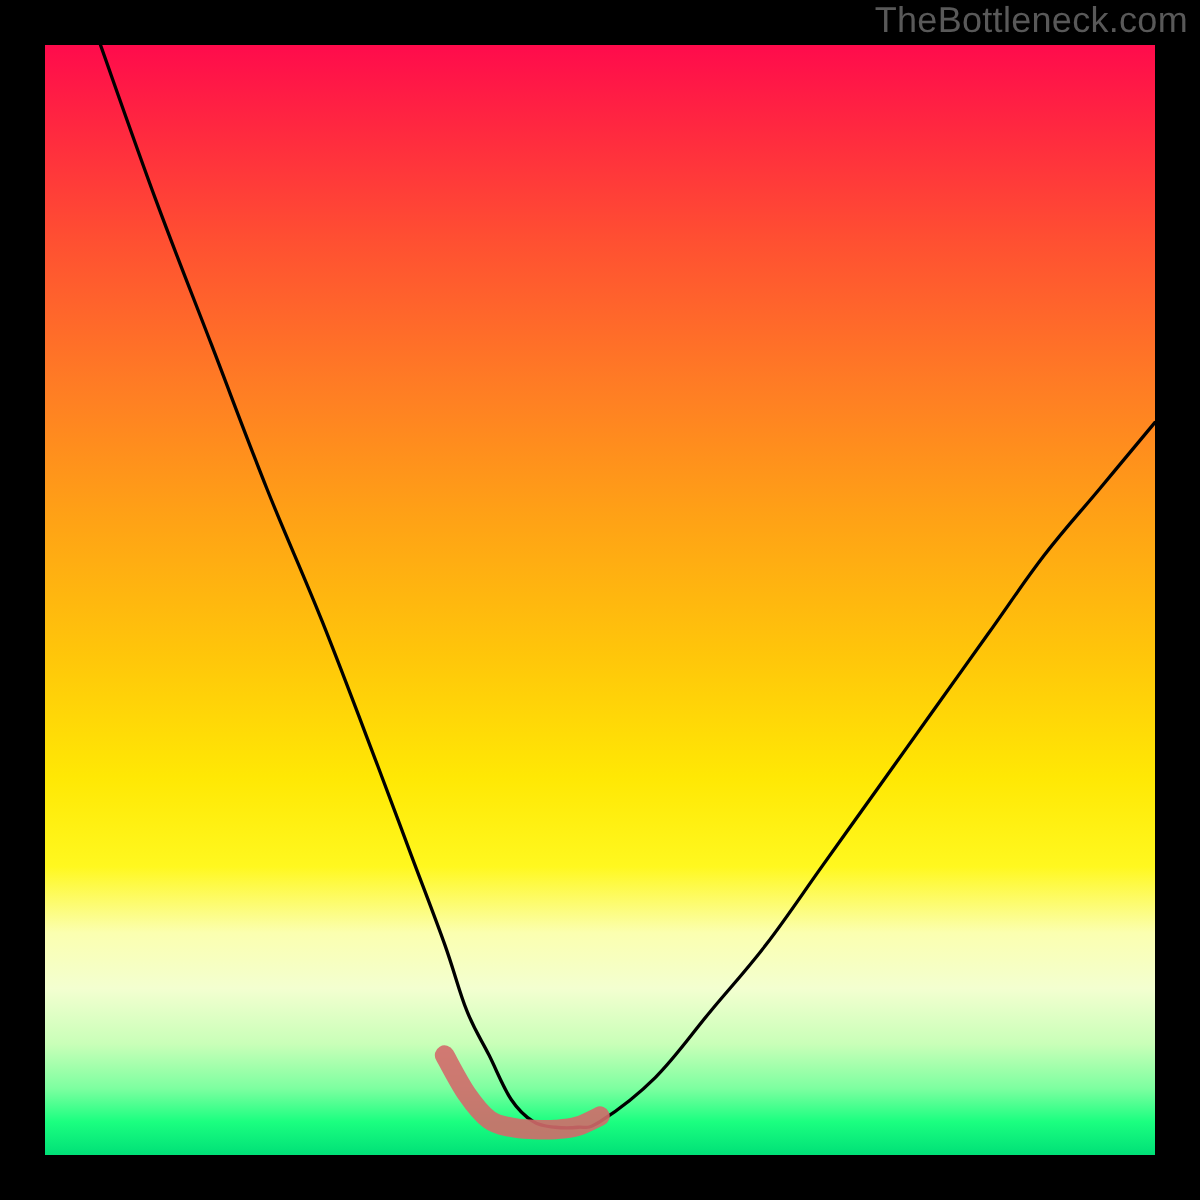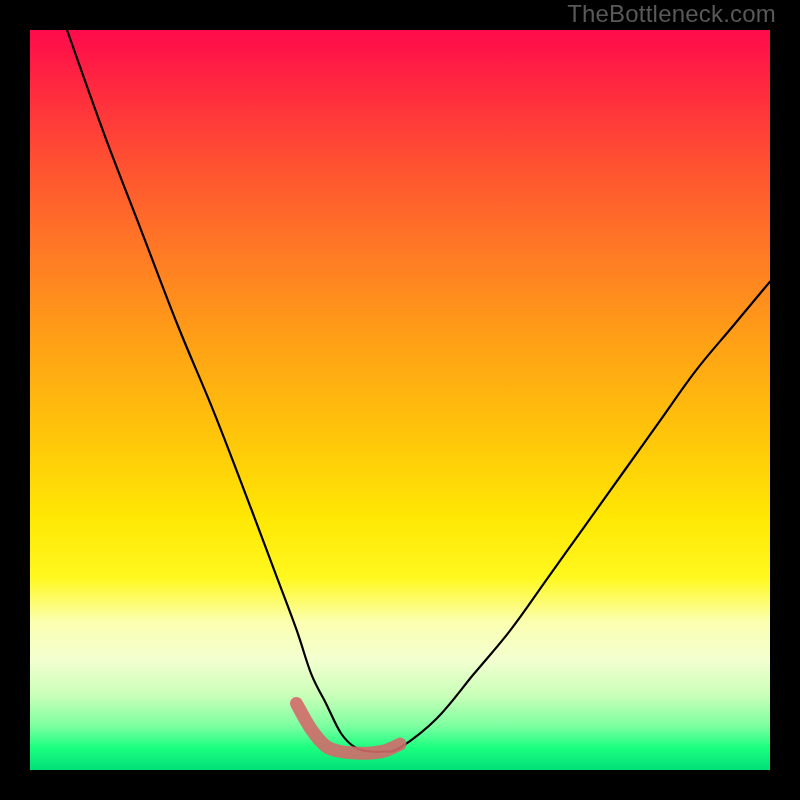--- a/index.html
+++ b/index.html
@@ -35,21 +35,21 @@
       #fbffb0 80%,
       #f3ffd0 85%,
       #c9ffb8 90%,
       #7dffa0 94%,
       #1bff80 97%,
       #00e077 100%);
   }
   .watermark {
     position: absolute;
     top: 0;
-    right: 24px;
+    right: 8px;
     color: #595959;
     font-size: 24px;
     font-weight: 500;
     letter-spacing: 0.2px;
     z-index: 10;
   }
   svg.overlay {
     position: absolute;
     left: 0;
     top: 0;

